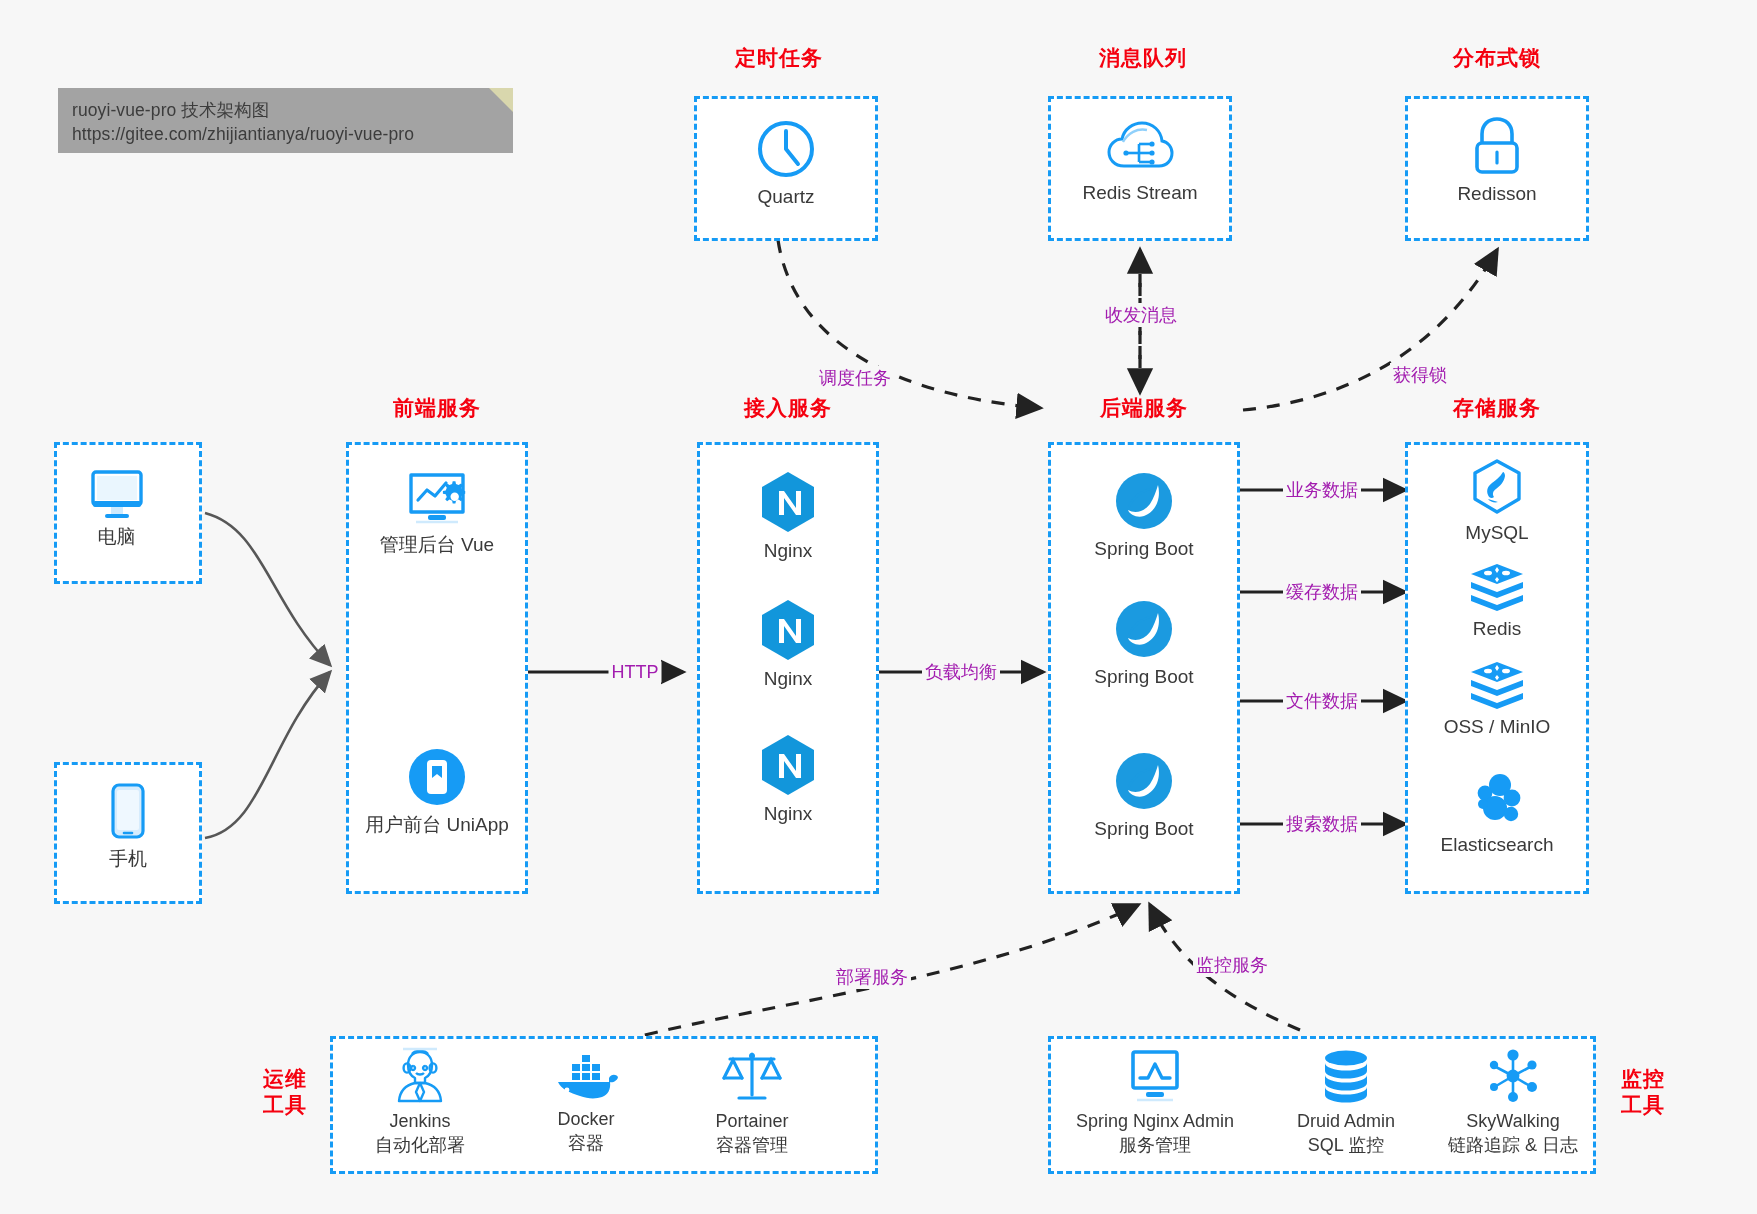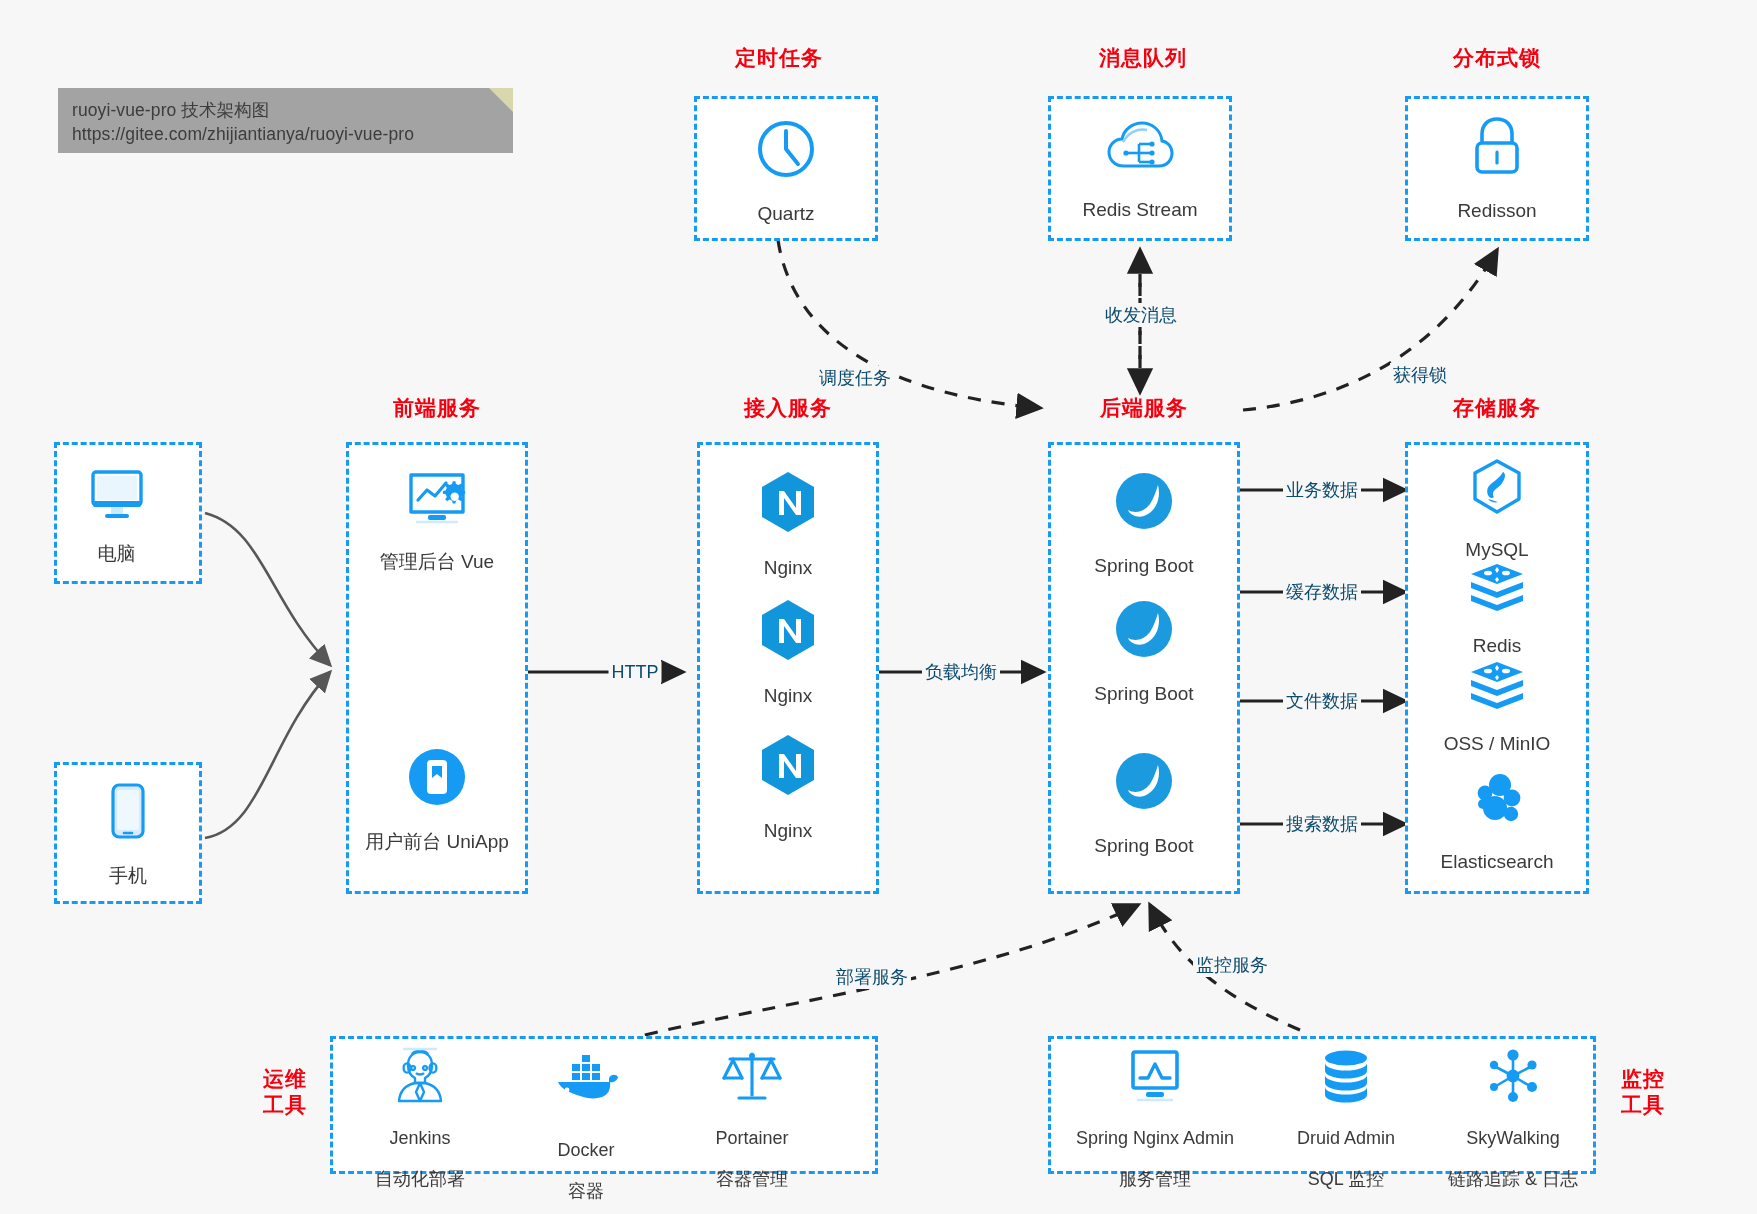--- a/index.html
+++ b/index.html
@@ -33,28 +33,28 @@
   }
   .ghead.vert{line-height:1.22;}
 
   
   .dbox{
     position:absolute;border:3px dashed #169bf5;background:#fff;
     box-sizing:border-box;
   }
 
   
-  .node{position:absolute;display:flex;flex-direction:column;align-items:center;justify-content:flex-start;gap:17px;}
+  .node{position:absolute;display:flex;flex-direction:column;align-items:center;justify-content:flex-start;}
   .node .ic{display:flex;align-items:center;justify-content:center;}
   .cap{font-size:19px;color:#3a3a3a;text-align:center;line-height:1.3;white-space:nowrap;margin-top:5px;}
   .cap2{font-size:18px;color:#3a3a3a;text-align:center;line-height:1.32;white-space:nowrap;}
 
   
   .elab{
-    position:absolute;background:#f7f7f7;font-size:18px;color:#0c4a6e;
+    position:absolute;background:#f7f7f7;font-size:18px;color:#a21caf;
     padding:0 3px;white-space:nowrap;transform:translate(-50%,-50%);
   }
 </style>
 </head>
 <body>
 
 <div id="canvas">
 
   <svg class="wires" viewBox="0 0 1757 1214">
     <defs>
@@ -381,21 +381,21 @@
           <rect x="19" y="13" width="8" height="7"></rect>
           <rect x="29" y="13" width="8" height="7"></rect>
           <rect x="39" y="13" width="8" height="7"></rect>
           <rect x="29" y="4" width="8" height="7"></rect>
           <path d="M5,31 h52 c1,7 -2,13 -8,15 -6,2 -14,2 -22,-1 C17,42 8,38 5,31 Z"></path>
           <path d="M56,27 C58,23 63,23 65,26 C64,30 60,32 56,31 Z"></path>
         </g>
         <circle cx="14" cy="39" r="2.4" fill="#fff"></circle>
       </svg>
     </div>
-    <div class="cap2" style="margin-top:16px">Docker</div>
+    <div class="cap2" style="margin-top:2px">Docker</div>
     <div class="cap2">容器</div>
   </div>
 
   <div class="node" style="left:672px;top:1046px;width:160px;">
     <div class="ic" style="height:60px">
       <svg width="62" height="56" viewBox="0 0 62 56">
         <g stroke="#169bf5" stroke-width="3.2" fill="none" stroke-linecap="round">
           <line x1="31" y1="6" x2="31" y2="47"></line>
           <line x1="9" y1="11" x2="53" y2="11"></line>
           <line x1="18" y1="50" x2="44" y2="50"></line>

